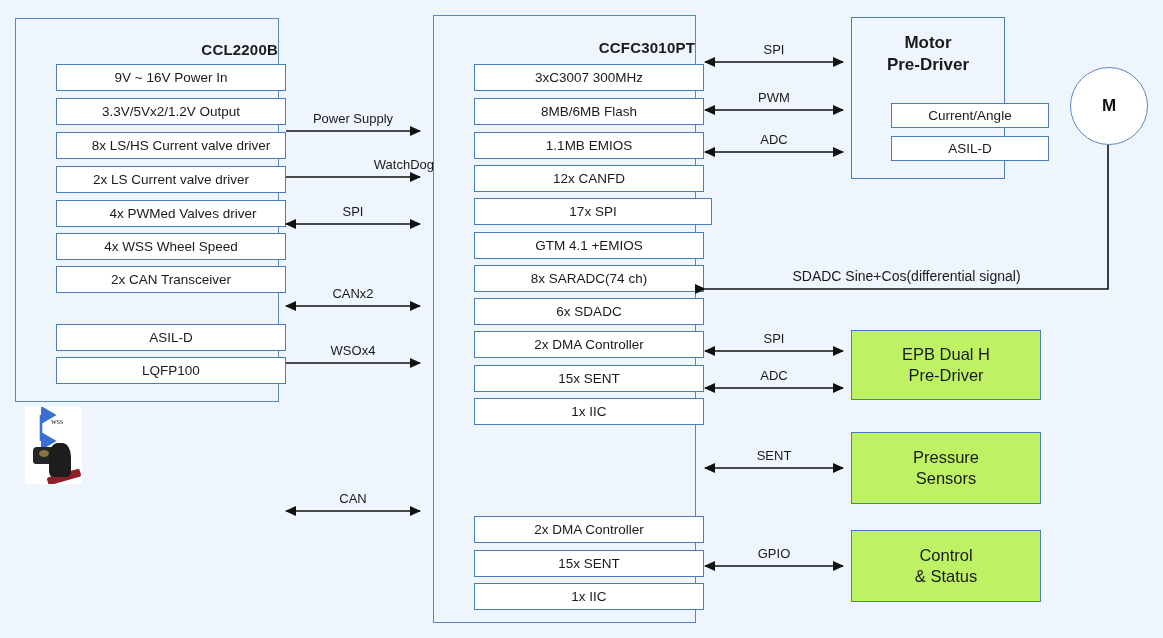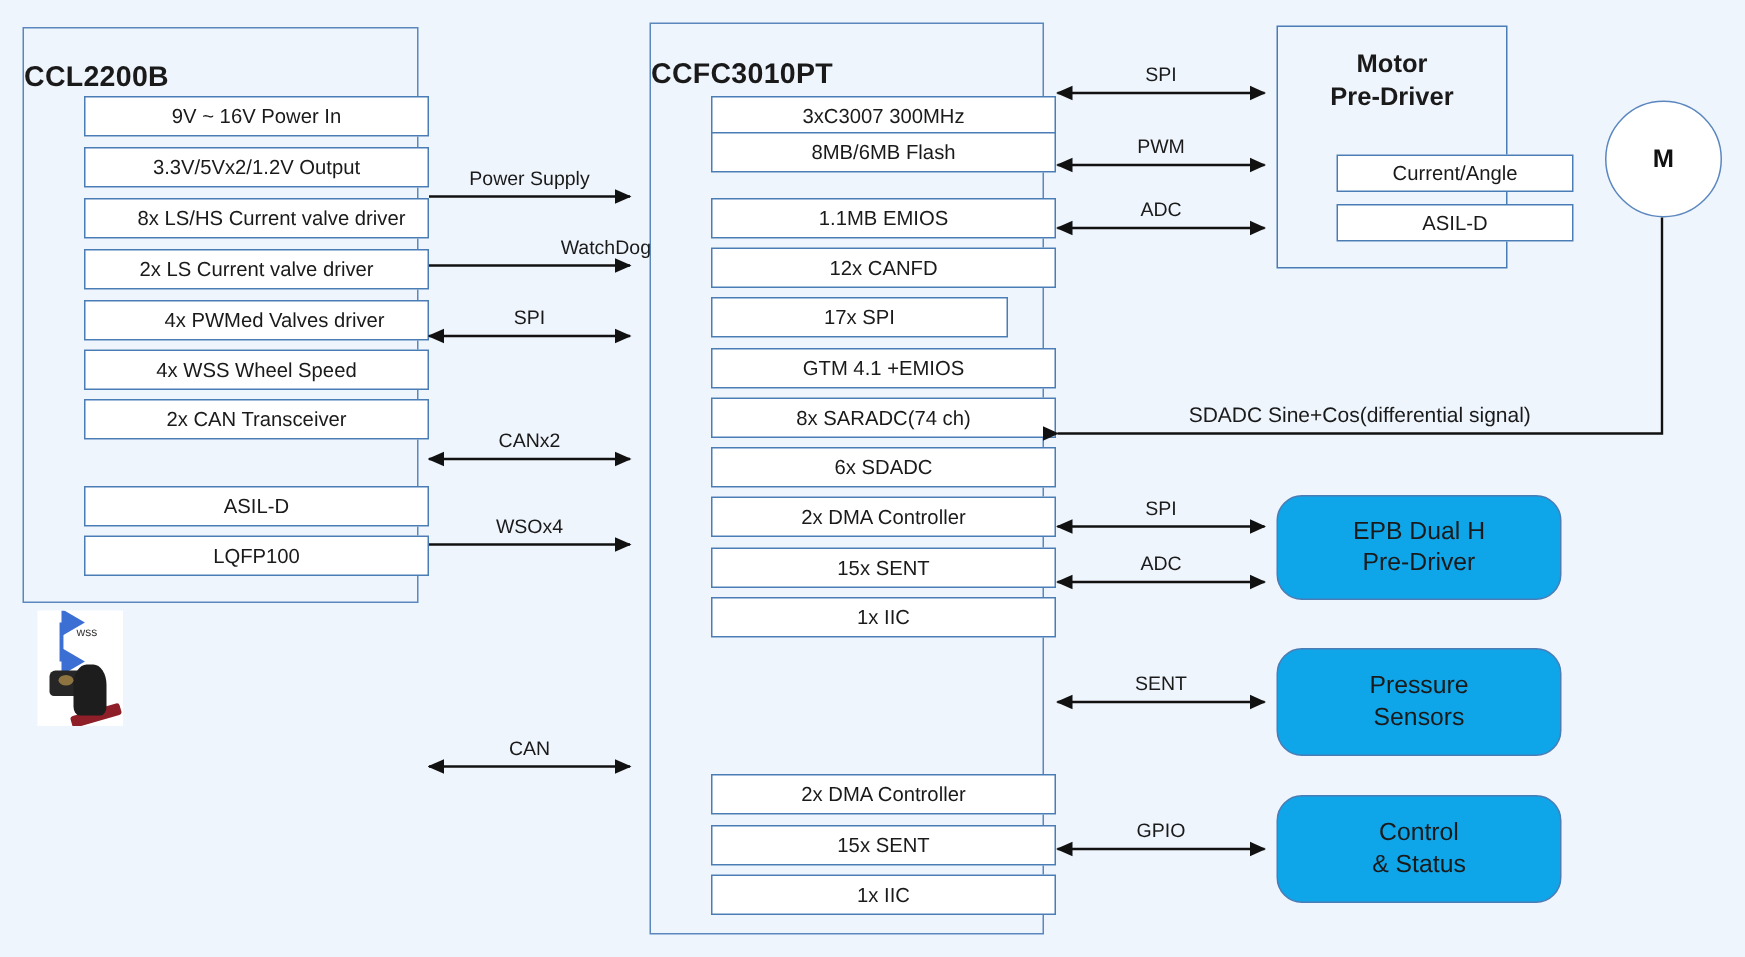--- a/index.html
+++ b/index.html
@@ -16,22 +16,22 @@
   
   .panel{
     position:absolute;
     border:1.4px solid #5b87bf;
     background:#eff5fd;
     box-sizing:border-box;
   }
   .panel-title{
     position:absolute;
     left:0;right:0;
-    text-align:left;
-    font-size:19px;
+    text-align:right;
+    font-size:15px;
     font-weight:bold;
     color:#1a1a1a;
     letter-spacing:.2px;
   }
   
   .row{
     position:absolute;
     background:#ffffff;
     border:1.2px solid #4a7cb5;
     box-sizing:border-box;
@@ -50,21 +50,21 @@
     position:absolute;
     box-sizing:border-box;
     border:1.3px solid #4a7cb5;
     display:flex;
     flex-direction:column;
     align-items:center;
     justify-content:center;
     text-align:center;
     color:#1a1a1a;
   }
-  .rblock.white{background:#0ea5e9;border-radius:17px;}
+  .rblock.white{background:#bef264;}
   .rblock.tint{background:#eff5fd;}
   .rblock .ttl{font-size:16.5px;line-height:1.28;}
   .rblock .ttl.bold{font-weight:bold;font-size:17px;}
 
   
   .motor{
     position:absolute;
     border:1.4px solid #5b87bf;
     background:#ffffff;
     border-radius:50%;
@@ -106,21 +106,21 @@
   .wssphoto .sensor-cable{
     position:absolute;
     background:#8e1f28;
     border-radius:2px;
     transform:rotate(-16deg);
   }
   .wssphoto .wss-txt{
     position:absolute;
     font-size:8px;
     color:#333;
-    font-family:Liberation Sans, sans-serif;
+    font-family:Liberation Serif, serif;
   }
 </style>
 </head>
 <body>
 
 <div id="stage">
 
   <div class="panel" style="left:15px;top:18px;width:264px;height:384px;">
     <div class="panel-title" style="top:22px;">CCL2200B</div>
   </div>
@@ -152,24 +152,24 @@
     <div class="sensor-body" style="left:8px;top:40px;width:36px;height:17px;"></div>
     <div class="sensor-head" style="left:24px;top:36px;width:22px;height:34px;"></div>
     <div class="sensor-eye" style="left:14px;top:43px;width:10px;height:7px;"></div>
   </div>
 
 
   <div class="panel" style="left:433px;top:15px;width:263px;height:608px;">
     <div class="panel-title" style="top:23px;">CCFC3010PT</div>
   </div>
   <div class="row" style="left:450px;top:64px;width:230px;height:27px;">3xC3007 300MHz</div>
-  <div class="row" style="left:450px;top:88px;width:230px;height:27px;">8MB/6MB Flash</div>
+  <div class="row" style="left:450px;top:98px;width:230px;height:27px;">8MB/6MB Flash</div>
   <div class="row" style="left:450px;top:132px;width:230px;height:27px;">1.1MB EMIOS</div>
   <div class="row" style="left:450px;top:165px;width:230px;height:27px;">12x CANFD</div>
-  <div class="row" style="left:450px;top:198px;width:198px;height:27px;">17x SPI</div>
+  <div class="row" style="left:450px;top:198px;width:238px;height:27px;">17x SPI</div>
   <div class="row" style="left:450px;top:232px;width:230px;height:27px;">GTM 4.1 +EMIOS</div>
   <div class="row" style="left:450px;top:265px;width:230px;height:27px;">8x SARADC(74 ch)</div>
   <div class="row" style="left:450px;top:298px;width:230px;height:27px;">6x SDADC</div>
   <div class="row" style="left:450px;top:331px;width:230px;height:27px;">2x DMA Controller</div>
   <div class="row" style="left:450px;top:365px;width:230px;height:27px;">15x SENT</div>
   <div class="row" style="left:450px;top:398px;width:230px;height:27px;">1x IIC</div>
 
   <div class="row" style="left:450px;top:516px;width:230px;height:27px;">2x DMA Controller</div>
   <div class="row" style="left:450px;top:550px;width:230px;height:27px;">15x SENT</div>
   <div class="row" style="left:450px;top:583px;width:230px;height:27px;">1x IIC</div>

